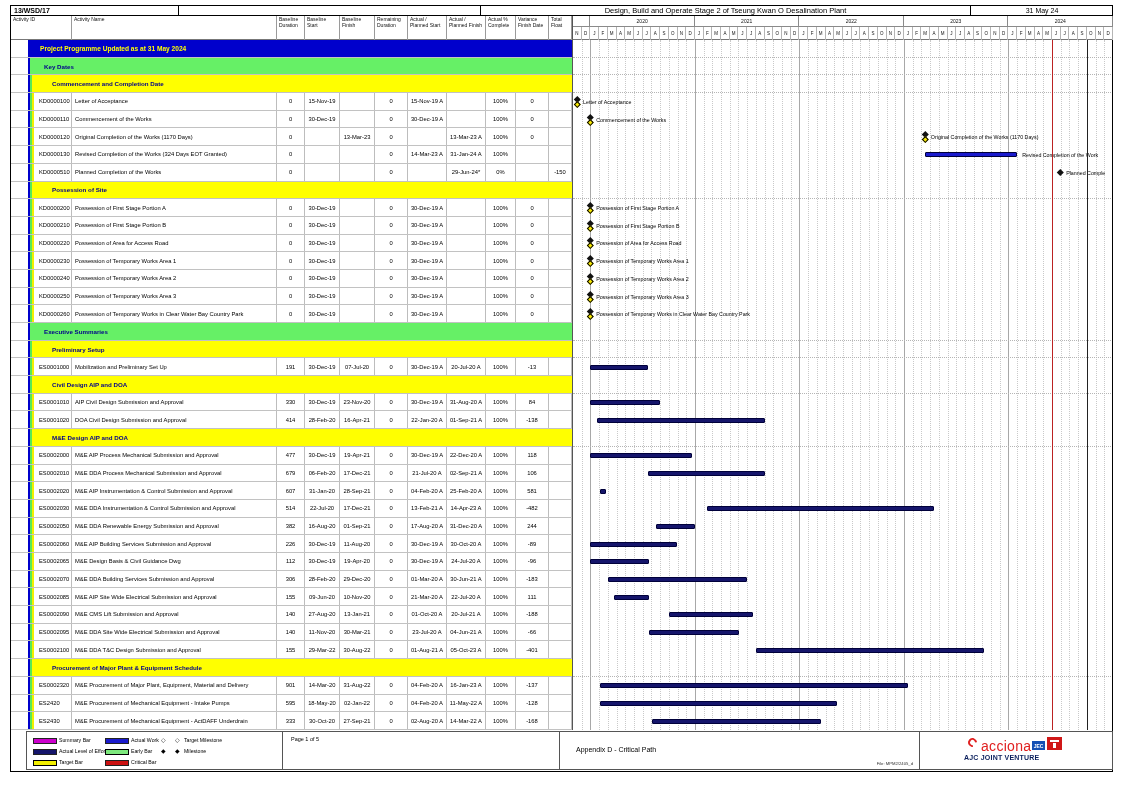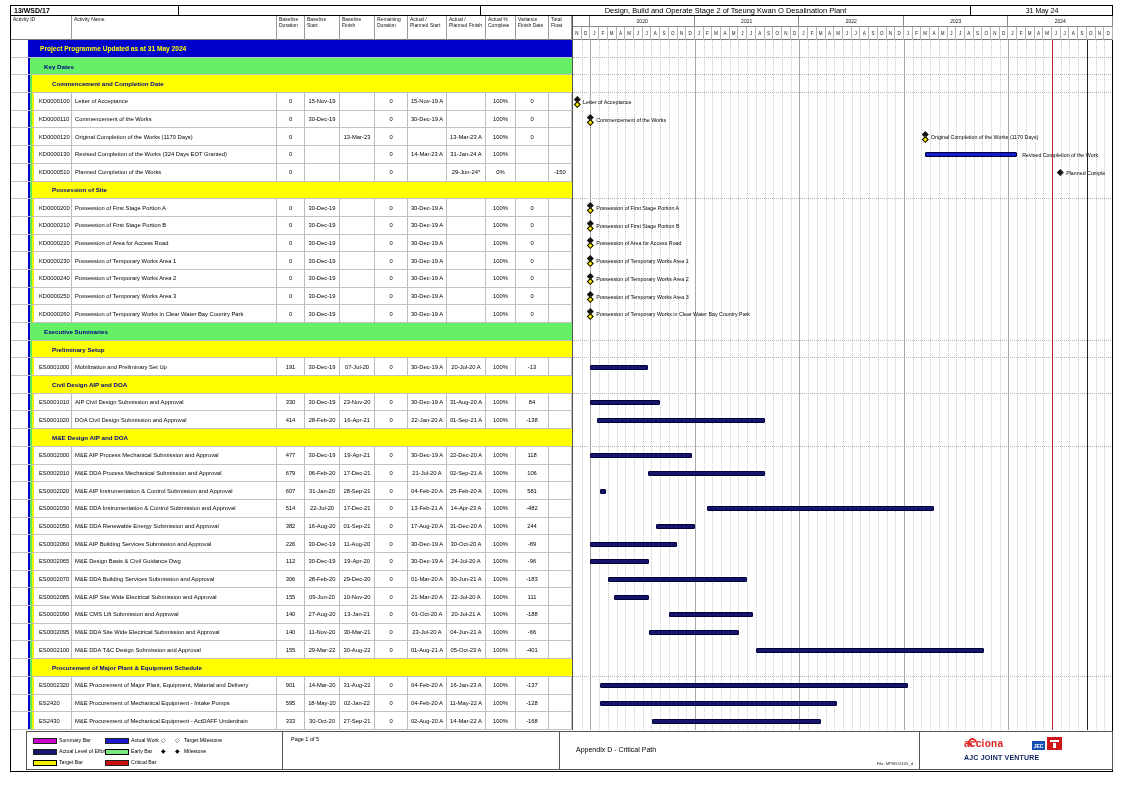--- a/index.html
+++ b/index.html
@@ -819,21 +819,21 @@
   </div>
 <div class="abs" style="left:283px;top:731px;width:277px;height:39px;border:1px solid #555;border-left:none;">
   <span class="abs" style="left:8px;top:4px;font-size:5.5px;">Page 1 of 5</span>
 </div>
 <div class="abs" style="left:560px;top:731px;width:360px;height:39px;border:1px solid #555;border-left:none;">
   <span class="abs" style="left:16px;top:14px;font-size:7px;">Appendix D - Critical Path</span>
   <span class="abs" style="right:6px;bottom:3px;font-size:4.2px;color:#333;">File: MPM2/2405_d</span>
 </div>
 <div class="abs" style="left:920px;top:731px;width:193px;height:39px;border:1px solid #555;border-left:none;">
   <div class="abs" style="left:48px;top:6px;width:9px;height:9px;border:2px solid #e02020;border-radius:50%;border-right-color:transparent;transform:rotate(40deg);"></div>
-  <span class="abs" style="left:44px;top:6px;font-size:10px;font-weight:bold;color:#e02020;letter-spacing:0.3px;">acciona</span>
+  <span class="abs" style="left:61px;top:6px;font-size:14px;font-weight:normal;color:#e02020;letter-spacing:0.3px;">acciona</span>
   <div class="abs" style="left:112px;top:9px;width:13px;height:9px;background:#1450b4;color:#fff;font-size:5px;font-weight:bold;display:flex;align-items:center;justify-content:center;">
     <span>JEC</span>
   </div>
   <div class="abs" style="left:127px;top:5px;width:15px;height:13px;background:#d01818;">
     <div class="abs" style="left:3px;top:3px;width:9px;height:2px;background:#fff;"></div>
     <div class="abs" style="left:6px;top:6px;width:3px;height:5px;background:#fff;"></div>
   </div>
   <span class="abs" style="left:44px;top:22px;font-size:7px;font-weight:bold;color:#0a1f5c;letter-spacing:0.2px;">AJC JOINT VENTURE</span>
 </div>
 

